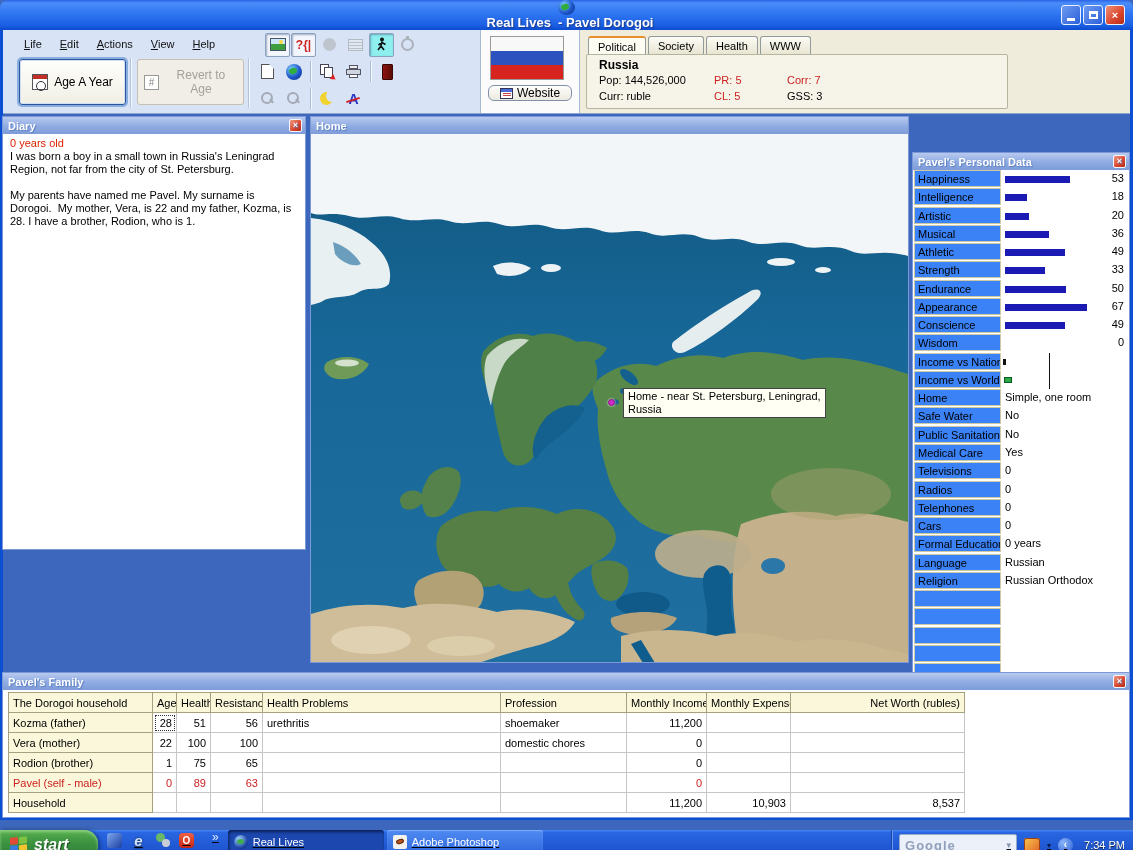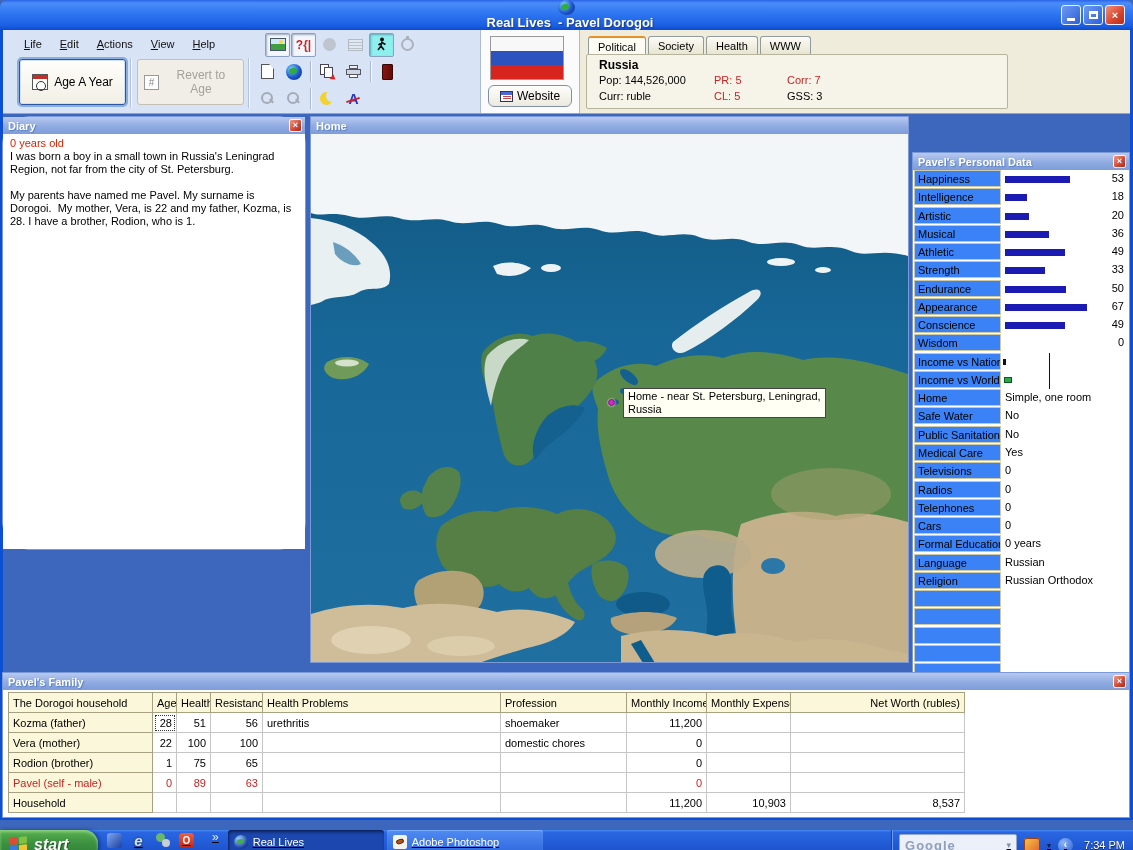--- a/index.html
+++ b/index.html
@@ -90,21 +90,21 @@
   .reverticon{width:15px;height:15px;background:#fff;border:1px solid #999;color:#888;font-size:10px;
     display:flex;align-items:center;justify-content:center;}
   .walkicon svg{display:block;}
 
   
   .flagpanel{position:absolute;left:477px;top:0;width:100px;height:83px;background:#fbfbfb;
     border-left:1px solid #aab9d4;border-right:1px solid #aab9d4;}
   .rusflag{position:absolute;left:9px;top:6px;width:74px;height:44px;border:1px solid #9a9a9a;
     display:flex;flex-direction:column;}
   .rusflag .b1{flex:1;background:#f8f8f8;} .rusflag .b2{flex:1;background:#2b52be;} .rusflag .b3{flex:1;background:#d8241e;}
-  .website-btn{position:absolute;left:7px;top:55px;width:84px;height:22px;
+  .website-btn{position:absolute;left:7px;top:55px;width:84px;height:16px;
     background:linear-gradient(180deg,#fdfdfb,#eceadf);border:1px solid #8090a8;border-radius:6px;
     display:flex;align-items:center;justify-content:center;gap:4px;font-size:12px;}
   .webicon{width:13px;height:11px;border:1px solid #335;background:
     linear-gradient(180deg,#4a6cd8 3px,#fff 3px);position:relative;}
   .webicon::after{content:"";position:absolute;left:2px;top:4px;width:8px;height:1px;background:#c44;box-shadow:0 2px 0 #c44;}
 
   
   .countryzone{position:absolute;left:577px;top:0;width:550px;height:83px;background:#efecdc;}
   .tabs{position:absolute;left:8px;top:3px;display:flex;align-items:flex-end;height:21px;}
   .tab{padding:3px 9px 2px;border:1px solid #919b9c;border-bottom:none;border-radius:3px 3px 0 0;
@@ -346,21 +346,21 @@
         <span class="cell l1" style="left:12px;">Pop: 144,526,000</span>
         <span class="cell l1 redtext" style="left:127px;">PR: 5</span>
         <span class="cell l1 redtext" style="left:200px;">Corr: 7</span>
         <span class="cell l2" style="left:12px;">Curr: ruble</span>
         <span class="cell l2 redtext" style="left:127px;">CL: 5</span>
         <span class="cell l2" style="left:200px;">GSS: 3</span>
       </div>
     </div>
   </div>
 
-  <div class="panel" style="left:2px;top:116px;width:304px;height:434px;border-radius:29px;">
+  <div class="panel" style="left:2px;top:116px;width:304px;height:434px;">
     <div class="ptitle">
       <span>Diary</span>
       <span class="pclose">
           <span>×</span>
         </span>
     </div>
     <div class="diary-body">
       <p class="diary-p diary-age">0 years old</p>
       <p class="diary-p">I was born a boy in a small town in Russia's Leningrad Region, not far from the city of St. Petersburg.</p>
       <div class="diary-gap"></div>

